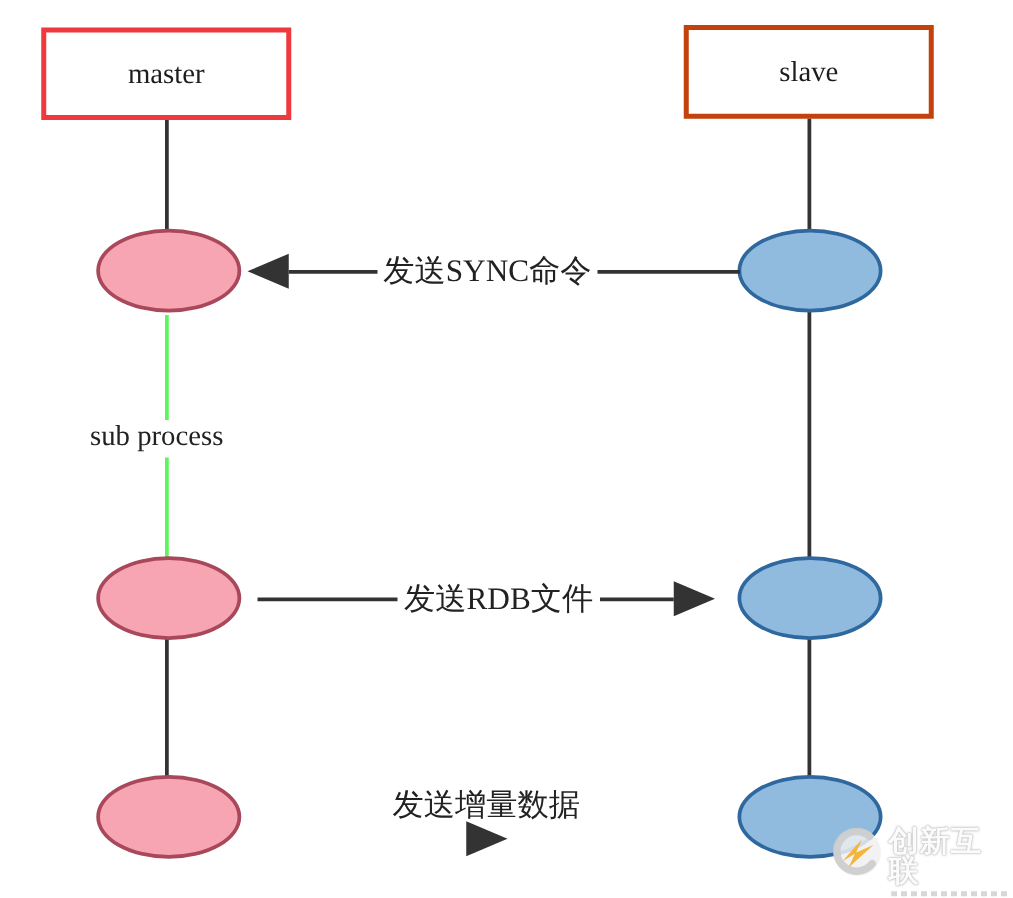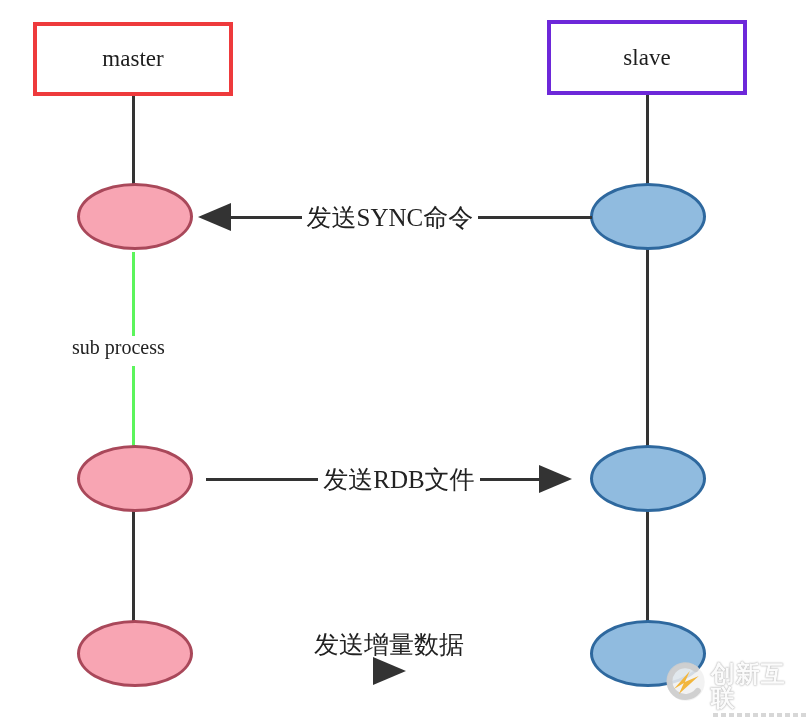--- a/index.html
+++ b/index.html
@@ -7,21 +7,21 @@
     position:relative;width:810px;height:718px;background:#ffffff;overflow:hidden;
     font-family:"Liberation Serif","DejaVu Serif",serif;
   }
   
   .node-box{
     position:absolute;box-sizing:border-box;background:#ffffff;
     display:flex;align-items:center;justify-content:center;
     font-size:23px;color:#1d1d1d;
   }
   .node-box.master{left:33px;top:22px;width:200px;height:74px;border:4px solid #ee3a3c;}
-  .node-box.slave{left:547px;top:20px;width:200px;height:75px;border:4px solid #6d28d9;}
+  .node-box.slave{left:547px;top:20px;width:200px;height:75px;border:4px solid #c2410c;}
   
   .vline{position:absolute;width:3px;background:#333333;}
   .vline.green{background:#5cf55c;}
   .vl-m1{left:132px;top:96px;height:88px;}
   .vl-s1{left:646px;top:95px;height:89px;}
   .vl-g1{left:132px;top:252px;height:84px;}
   .vl-g2{left:132px;top:366px;height:80px;}
   .vl-m2{left:132px;top:510px;height:112px;}
   .vl-s2{left:646px;top:249px;height:198px;}
   .vl-s3{left:646px;top:510px;height:112px;}
@@ -43,21 +43,21 @@
   .ah-right{width:0;height:0;border-top:14px solid transparent;border-bottom:14px solid transparent;border-left:33px solid #333333;}
   .row-sync{left:198px;top:195px;width:394px;}
   .row-sync .seg-a{flex:0.62;}
   .row-sync .seg-b{flex:1;}
   .row-rdb{left:206px;top:457px;width:366px;}
   .row-incr{left:206px;top:632px;width:366px;flex-direction:column;}
   .row-rdb .seg-a,.row-incr .seg-a{flex:1.7;}
   .row-rdb .seg-b,.row-incr .seg-b{flex:0.9;}
   
   .sub-process{
-    position:absolute;left:72px;top:336px;font-size:20px;color:#222222;
+    position:absolute;left:72px;top:336px;font-size:23px;color:#222222;
     white-space:nowrap;line-height:1.1;
   }
   
   .watermark{
     position:absolute;left:666px;top:662px;display:flex;gap:5px;z-index:9;
   }
   .wm-col{display:flex;flex-direction:column;align-items:flex-start;}
   .wm-text{
     font-family:"Liberation Sans","DejaVu Sans",sans-serif;
     font-size:24px;font-weight:bold;letter-spacing:1px;line-height:1;

